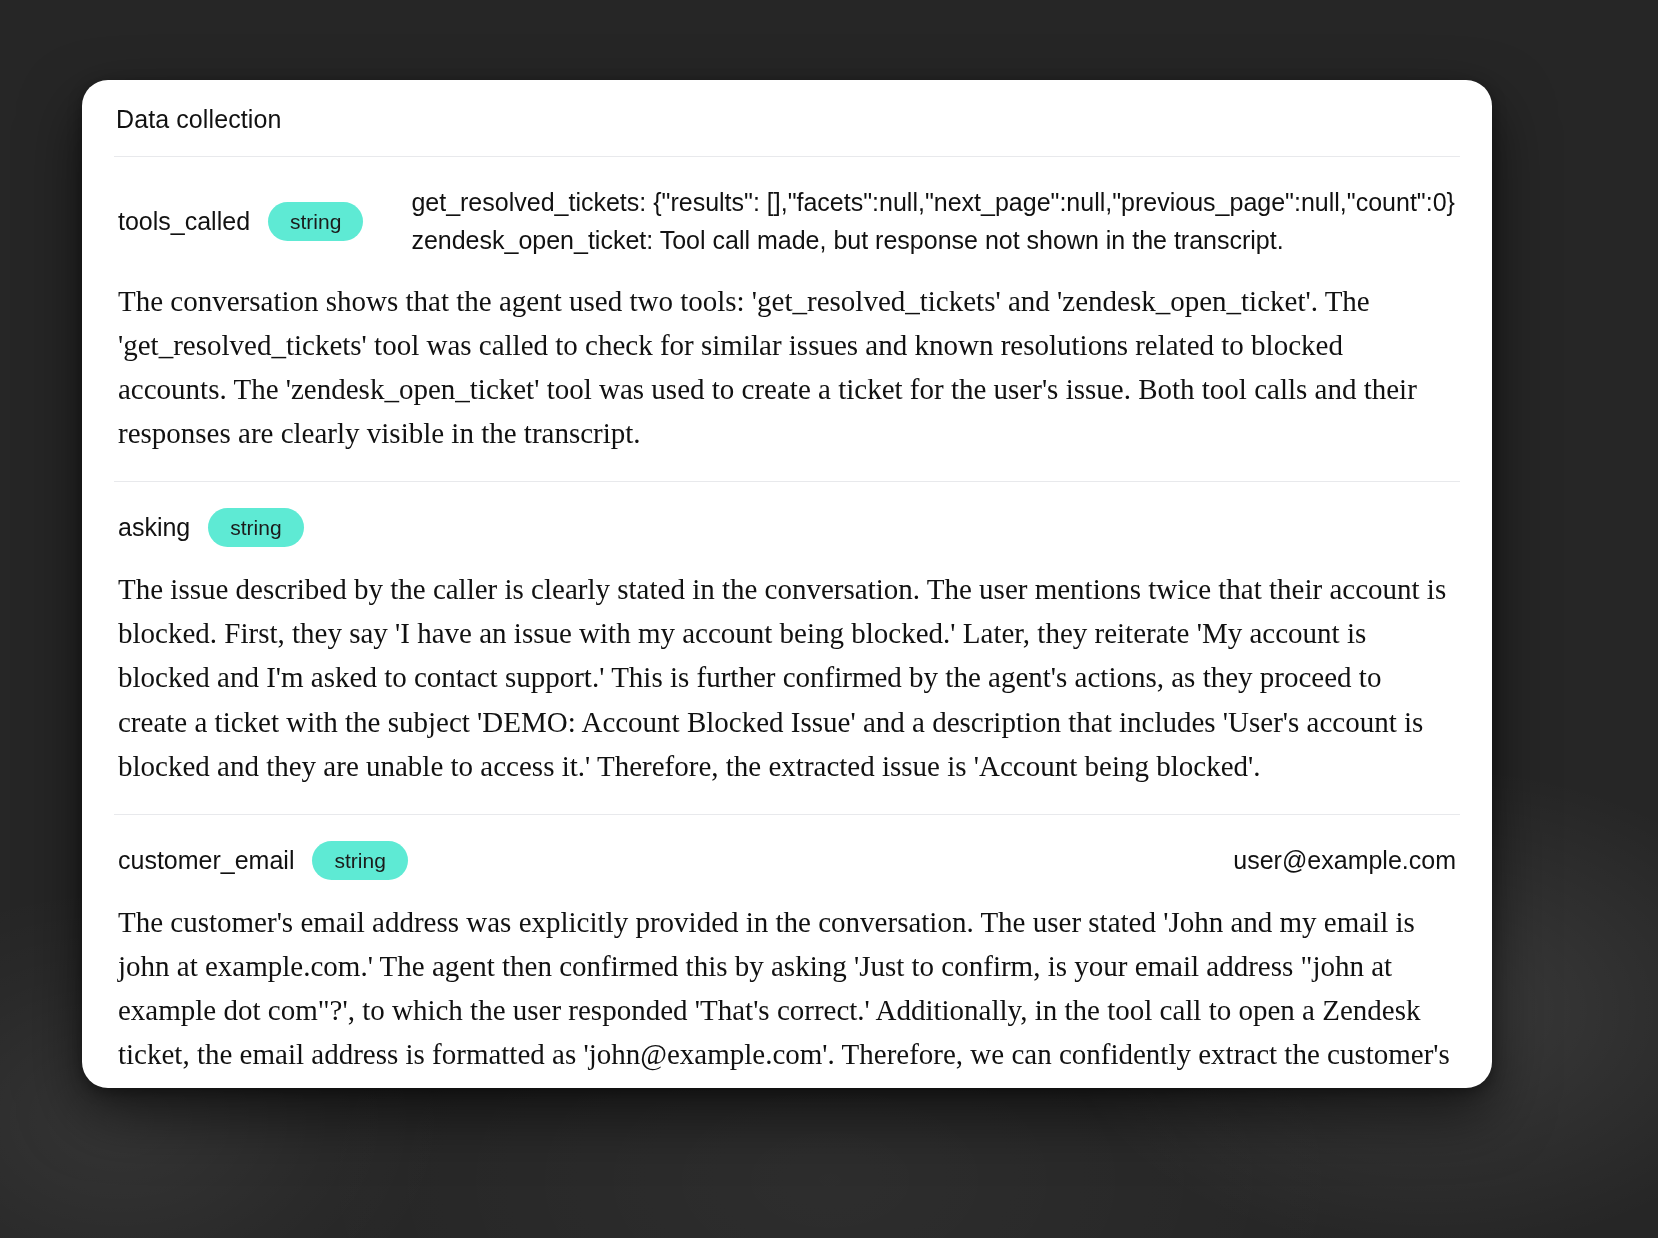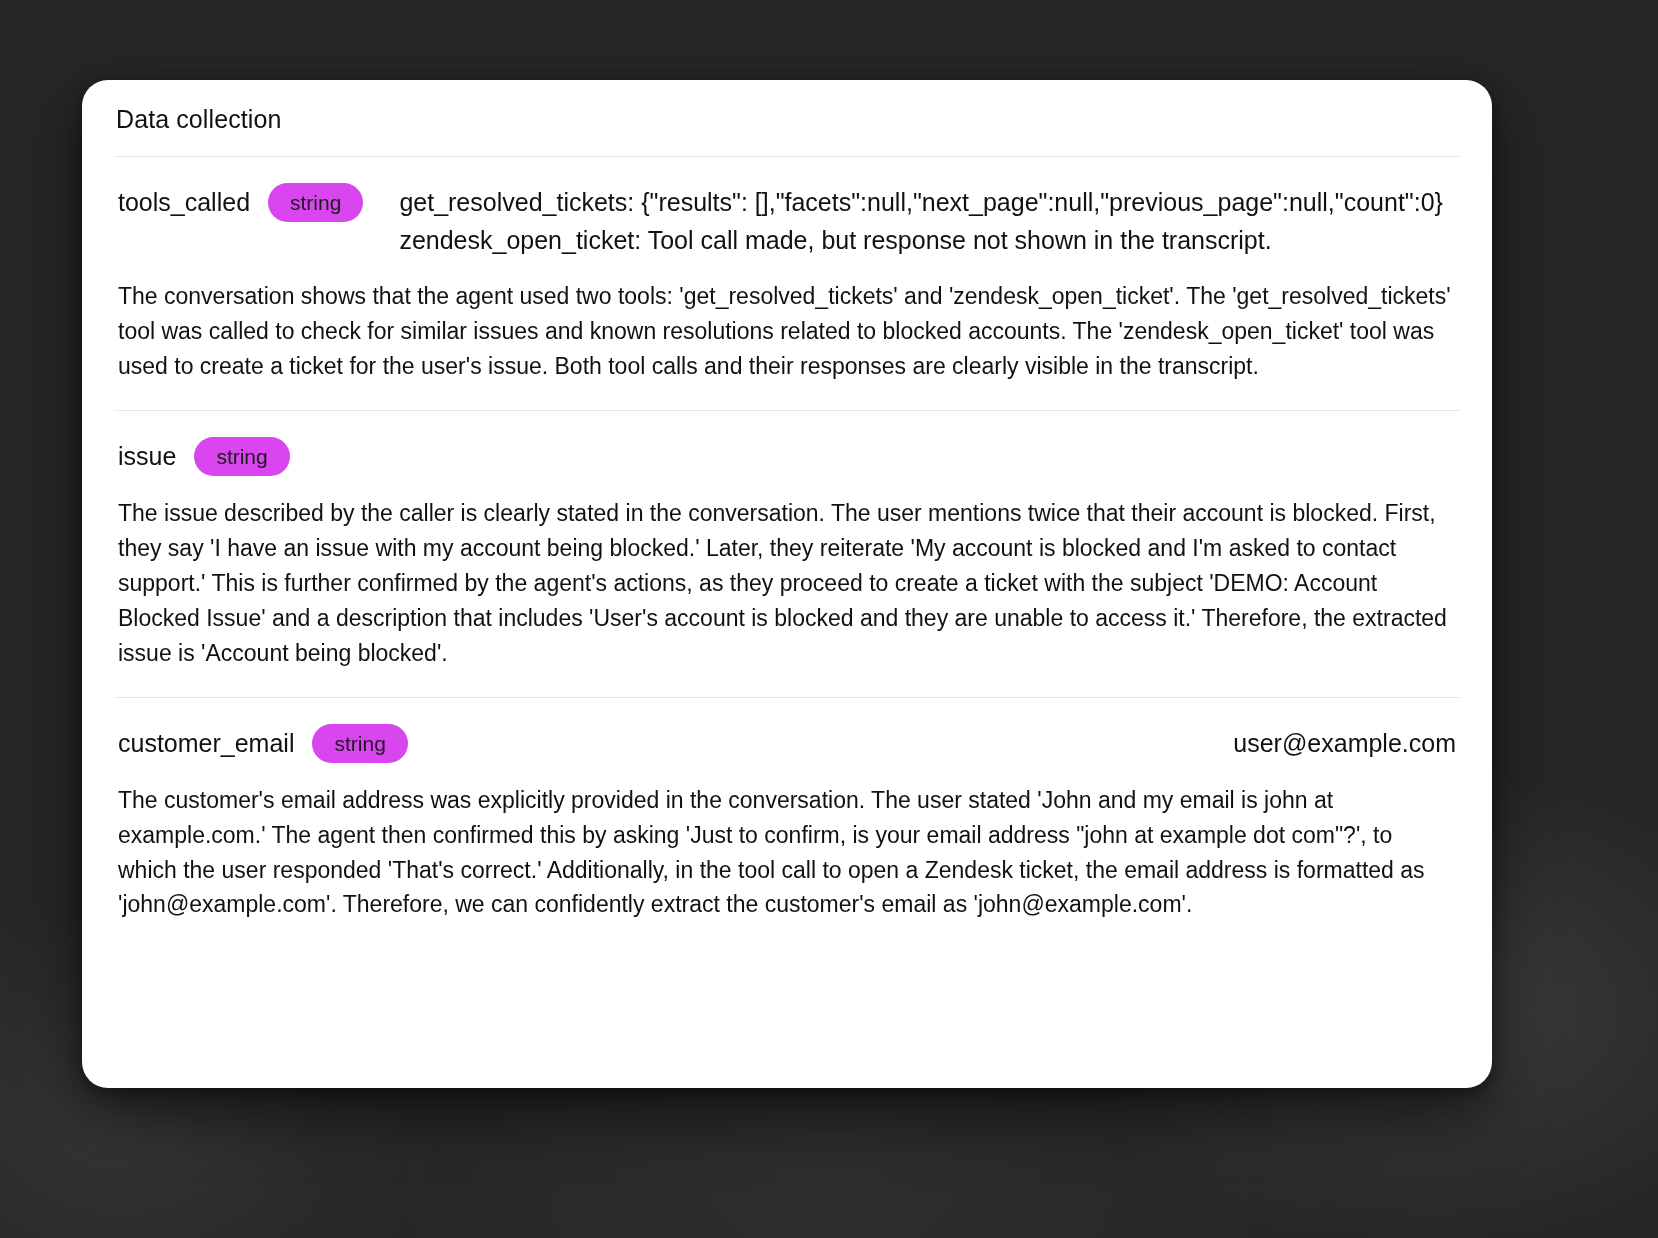--- a/index.html
+++ b/index.html
@@ -59,42 +59,42 @@
   .hr.inset {
     margin: 0 32px;
   }
 
   .row {
     padding: 26px 36px 0 36px;
   }
 
   .row-head {
     display: flex;
-    align-items: flex-start;
-    gap: 0;
+    align-items: center;
+    gap: 12px;
     width: 100%;
   }
 
   .key-block {
     display: flex;
     align-items: center;
     flex: 0 0 auto;
     min-width: 0;
   }
 
   .key-name {
     font-size: 25px;
     color: #111111;
     font-weight: 400;
     white-space: nowrap;
   }
 
   .type-badge {
     margin-left: 18px;
-    background: #d946ef;
+    background: #5eead4;
     color: #1b1b1b;
     font-size: 21px;
     border-radius: 999px;
     padding: 9px 22px;
     line-height: 1;
     white-space: nowrap;
   }
 
   .value {
     margin-left: 30px;
@@ -105,25 +105,26 @@
     line-height: 1.52;
     word-break: break-word;
   }
 
   .value.wrap-left {
     text-align: left;
     margin-left: 36px;
   }
 
   .explanation {
-    font-size: 23px;
+    font-size: 29px;
     color: #111111;
     line-height: 1.52;
     margin-top: 20px;
     padding-bottom: 26px;
+    font-family: Liberation Serif, serif;
   }
 
   .row.last .explanation {
     padding-bottom: 0;
   }
 </style>
 </head>
 <body>
 
 <div id="screen">
@@ -145,21 +146,21 @@
         <div class="value wrap-left">get_resolved_tickets: {"results": [],"facets":null,"next_page":null,"previous_page":null,"count":0} zendesk_open_ticket: Tool call made, but response not shown in the transcript.</div>
       </div>
       <div class="explanation">The conversation shows that the agent used two tools: 'get_resolved_tickets' and 'zendesk_open_ticket'. The 'get_resolved_tickets' tool was called to check for similar issues and known resolutions related to blocked accounts. The 'zendesk_open_ticket' tool was used to create a ticket for the user's issue. Both tool calls and their responses are clearly visible in the transcript.</div>
     </div>
 
     <div class="hr inset"></div>
 
     <div class="row">
       <div class="row-head">
         <div class="key-block">
-          <span class="key-name">issue</span>
+          <span class="key-name">asking</span>
           <span class="type-badge">string</span>
         </div>
       </div>
       <div class="explanation">The issue described by the caller is clearly stated in the conversation. The user mentions twice that their account is blocked. First, they say 'I have an issue with my account being blocked.' Later, they reiterate 'My account is blocked and I'm asked to contact support.' This is further confirmed by the agent's actions, as they proceed to create a ticket with the subject 'DEMO: Account Blocked Issue' and a description that includes 'User's account is blocked and they are unable to access it.' Therefore, the extracted issue is 'Account being blocked'.</div>
     </div>
 
     <div class="hr inset"></div>
 
     <div class="row last">
       <div class="row-head">

